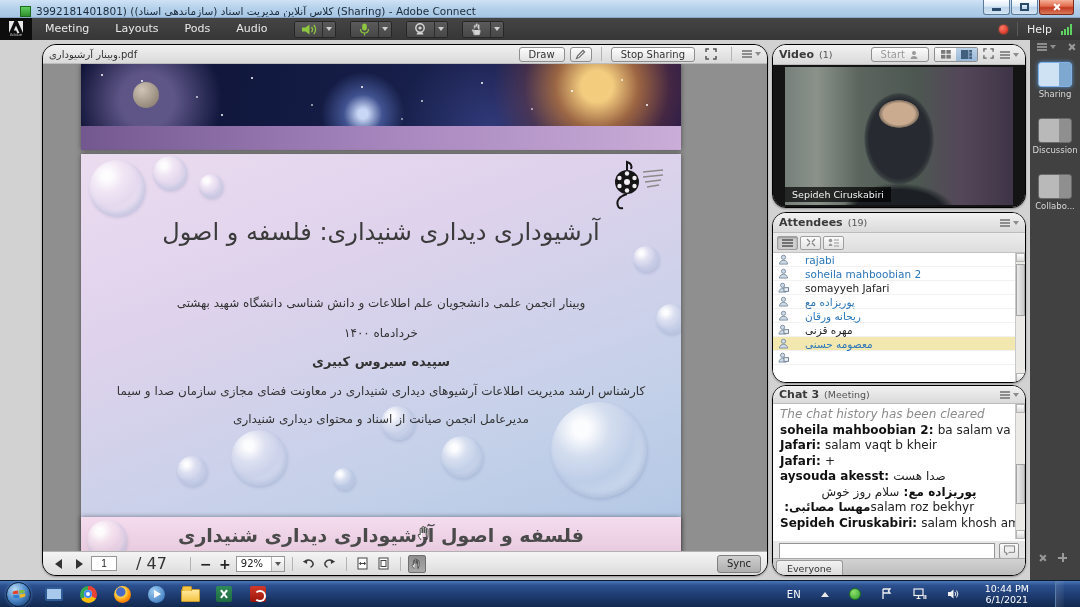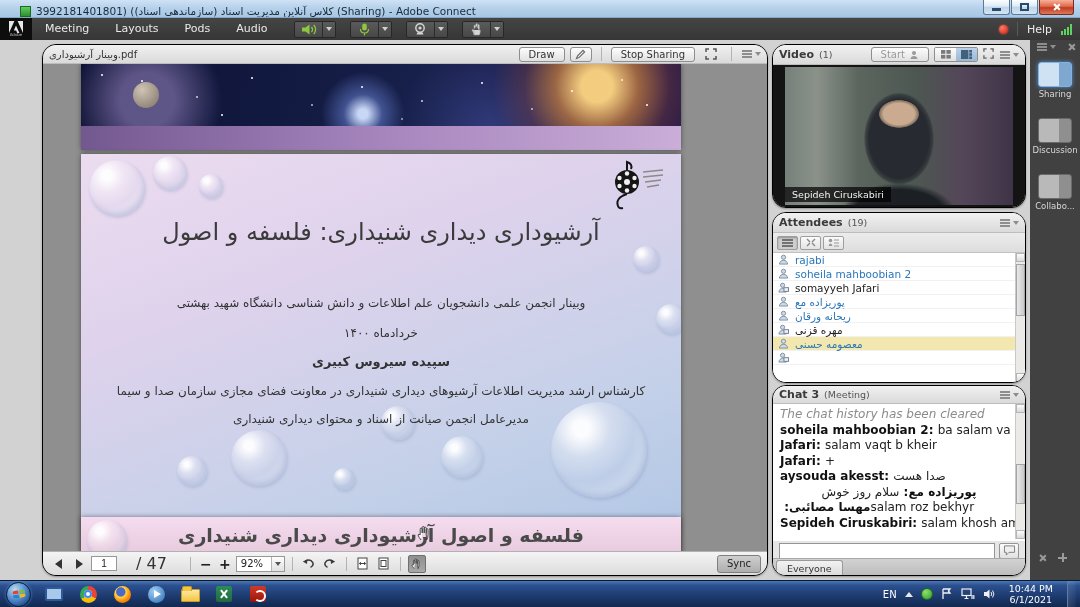--- a/index.html
+++ b/index.html
@@ -96,21 +96,21 @@
  radial-gradient(ellipse 44px 58px at 50% 52%,#272b31 0 68%,rgba(39,43,49,.6) 76%,transparent 80%),
  radial-gradient(ellipse 78px 44px at 50% 108%,#1c2025 0 60%,transparent 75%),
  linear-gradient(90deg,#76807a 0%,#8a928a 14%,#5c665f 32%,#4d5751 58%,#544659 78%,#3f3447 100%)}
 .vname{position:absolute;left:12px;bottom:5px;background:rgba(0,0,0,.7);color:#f2f2f2;font-size:9.5px;padding:2px 7px}
 
 #attPod{left:772px;top:212px;width:254px;height:171px}
 #attTools{position:absolute;top:20px;left:0;right:0;height:20px;background:linear-gradient(#ececec,#dddddd);border-bottom:1px solid #c2c2c2;display:flex;align-items:center;padding:0 4px;gap:2px}
 .att-tb{width:21px;height:14px;border:1px solid #9e9e9e;border-radius:2px;background:linear-gradient(#fbfbfb,#e3e3e3);display:flex;align-items:center;justify-content:center}
 .att-tb.on{background:#cfcfcf;box-shadow:inset 0 1px 2px rgba(0,0,0,.3)}
 #attList{position:absolute;top:40px;left:0;right:0;bottom:0;background:#fff;overflow:hidden}
-.att-row{height:14px;display:flex;align-items:center;padding-left:5px;gap:6px;border-bottom:1px solid #f1f1f1}
+.att-row{height:14px;display:flex;align-items:center;padding-left:5px;gap:16px;border-bottom:1px solid #f1f1f1}
 .att-row .nm{font-size:10.5px;color:#222;white-space:nowrap}
 .att-row.link .nm{color:#2a76b9}
 .att-row.hl{background:#f3e7b0}
 .vsb{position:absolute;top:0;right:0;bottom:0;width:10px;background:#eceae6;border-left:1px solid #c9c9c9}
 .vsb .cap{position:absolute;left:0;right:0;height:9px;background:linear-gradient(#fdfdfd,#d9d9d9);border:1px solid #b5b5b5}
 .vsb .cap.dn{bottom:0}
 .vsb .thumb{position:absolute;left:0px;right:0px;background:linear-gradient(90deg,#e9e9e9,#c9c9c9);border:1px solid #a5a5a5}
 
 #chatPod{left:772px;top:385px;width:254px;height:191px}
 #chatPod .pod-h{height:18px}
@@ -150,21 +150,21 @@
 .ic-fx{width:17px;height:17px;border-radius:50%;background:radial-gradient(circle at 40% 35%,#4a6ac8 0 28%,#ffd24a 34%,#ff8a00 62%,#d85400)}
 .ic-med{width:17px;height:17px;border-radius:50%;background:radial-gradient(circle at 35% 30%,#9ecdf2,#2a6ab4);position:relative}
 .ic-med:after{content:"";position:absolute;left:6.5px;top:4.5px;border-top:4px solid transparent;border-bottom:4px solid transparent;border-left:7px solid #fff}
 .ic-folder{width:19px;height:13px;background:linear-gradient(#ffe9a0,#f3c544);border:1px solid #c79a2a;border-radius:1px;position:relative;margin-top:3px}
 .ic-folder:before{content:"";position:absolute;left:0;top:-4px;width:8px;height:4px;background:#f3c544;border:1px solid #c79a2a;border-bottom:none;border-radius:2px 2px 0 0}
 .ic-xl{width:16px;height:16px;background:linear-gradient(#2e8a57,#1e6b41);border-radius:2px;position:relative}
 .ic-xl:before,.ic-xl:after{content:"";position:absolute;left:7px;top:3px;width:2px;height:10px;background:#fff}
 .ic-xl:before{transform:rotate(38deg)}.ic-xl:after{transform:rotate(-38deg)}
 .ic-pdf{width:16px;height:16px;background:linear-gradient(#d03a2a,#9c1508);border-radius:2px;position:relative}
 .ic-pdf:after{content:"";position:absolute;left:3.5px;top:3.5px;width:8px;height:8px;border:2px solid #fff;border-radius:50%;border-left-color:transparent}
-#tray{margin-left:auto;display:flex;align-items:center;gap:8px;padding-right:4px;color:#fff}
+#tray{margin-left:auto;display:flex;align-items:center;gap:20px;padding-right:16px;color:#fff}
 #tray .lang{font-size:10px}
 .tri-up{width:0;height:0;border-left:4px solid transparent;border-right:4px solid transparent;border-bottom:5px solid #e8e8e8}
 .ic-green{width:12px;height:12px;border-radius:50%;background:radial-gradient(circle at 35% 30%,#8fe06a,#2f9e2f);border:1px solid #1d701d}
 .clock{font-size:9.5px;line-height:11px;text-align:center;padding:0 6px}
 .showdesk{width:9px;height:27px;border-left:1px solid #5a7ca8;background:linear-gradient(90deg,rgba(255,255,255,.12),rgba(255,255,255,.03))}
 </style>
 </head>
 <body>
 
 <div id="app">

